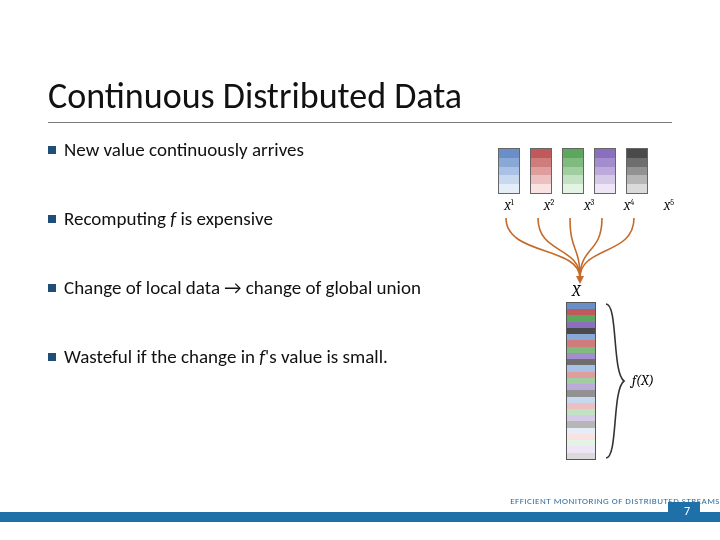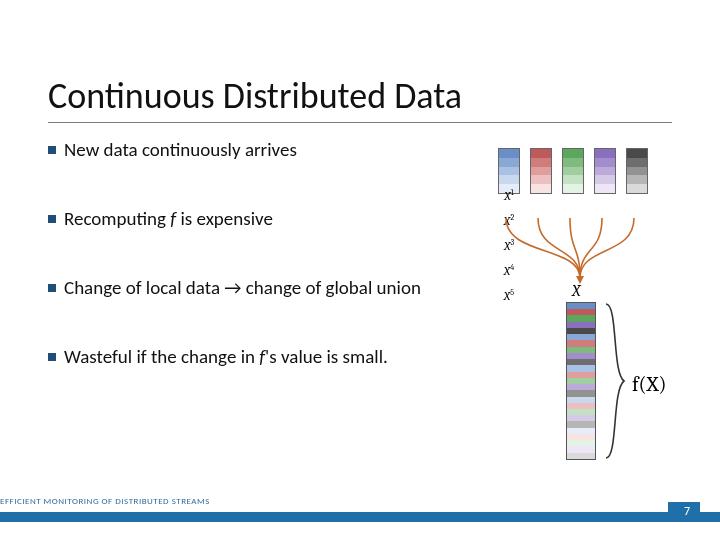--- a/index.html
+++ b/index.html
@@ -18,56 +18,56 @@
   .square { width: 8px; height: 8px; background: #1f4e79; margin-right: 8px; margin-top: 8px; flex-shrink: 0; }
   .bullet-text em { font-style: italic; }
 
   .diagram { position: absolute; left: 498px; top: 148px; width: 210px; height: 310px; }
 
   
   .stacks { position: absolute; top: 0; left: 0; display: flex; gap: 10px; }
   .stack { width: 22px; height: 46px; border: 1px solid #666; display: flex; flex-direction: column; }
   .seg { flex: 1; }
 
-  .xlabels { position: absolute; top: 40px; left: 0; display: flex; gap: 10px; flex-direction: column; }
+  .xlabels { position: absolute; top: 50px; left: 0; display: flex; gap: 18px; }
   .xlabel { width: 22px; text-align: center; font-size: 12px; font-style: italic; font-family: Cambria, "Times New Roman", serif; }
   .xlabel sup { font-size: 8px; font-style: normal; }
 
   
   .curves { position: absolute; top: 68px; left: -4px; width: 180px; height: 70px; }
 
   .bigXlabel { position: absolute; top: 134px; left: 74px; font-size: 16px; font-style: italic; font-family: Cambria, "Times New Roman", serif; }
 
   
   .bigstack-wrap { position: absolute; top: 154px; left: 68px; }
   .bigstack { width: 30px; height: 158px; border: 1px solid #555; display: flex; flex-direction: column; }
   .bigstack .row { flex: 1; }
 
   
   .brace { position: absolute; top: 154px; left: 104px; width: 28px; height: 158px; }
-  .fxlabel { position: absolute; top: 224px; left: 134px; font-size: 21px; font-family: Cambria, "Times New Roman", serif; white-space: nowrap; }
+  .fxlabel { position: absolute; top: 224px; left: 134px; font-size: 14px; font-style: italic; font-family: Cambria, "Times New Roman", serif; white-space: nowrap; }
 
   .footer { position: absolute; bottom: 0; left: 0; width: 720px; height: 56px; }
   .footer-bar { position: absolute; bottom: 18px; left: 0; width: 720px; height: 10px; background: #1f6fa8; }
-  .footer-text { position: absolute; bottom: 34px; width: 720px; text-align: left; font-size: 9px; letter-spacing: 0.5px; color: #2d6ca0; }
+  .footer-text { position: absolute; bottom: 34px; width: 720px; text-align: right; font-size: 9px; letter-spacing: 0.5px; color: #2d6ca0; }
   .page-num { position: absolute; right: 30px; bottom: 22px; font-size: 12px; color: #fff; z-index: 2; }
   .footer-bar-right { position: absolute; right: 20px; bottom: 18px; width: 32px; height: 20px; background: #1f6fa8; }
 
 </style>
 </head>
 <body>
 
 <div class="slide">
 
   <div class="title">Continuous Distributed Data</div>
 
   <div class="bullets">
     <div class="bullet">
       <span class="square"></span>
-      <span class="bullet-text">New data continuously arrives</span>
+      <span class="bullet-text">New value continuously arrives</span>
     </div>
     <div class="bullet">
       <span class="square"></span>
       <span class="bullet-text">Recomputing <em>f</em> is expensive</span>
     </div>
     <div class="bullet">
       <span class="square"></span>
       <span class="bullet-text">Change of local data → change of global union</span>
     </div>
     <div class="bullet">

